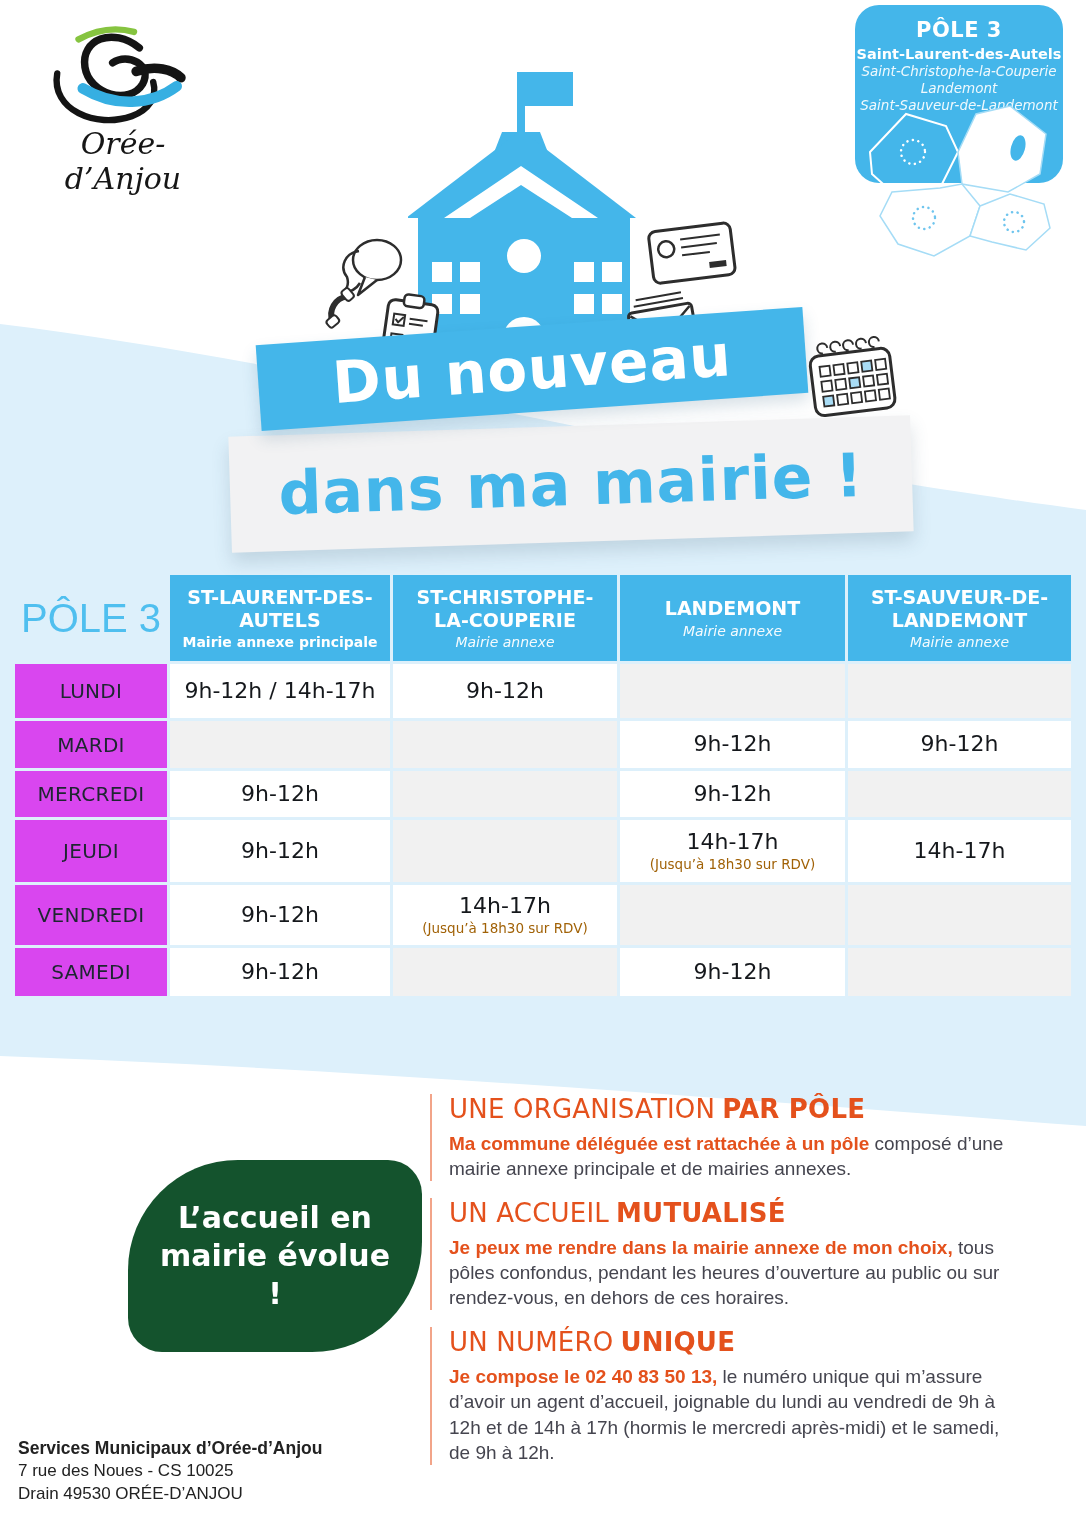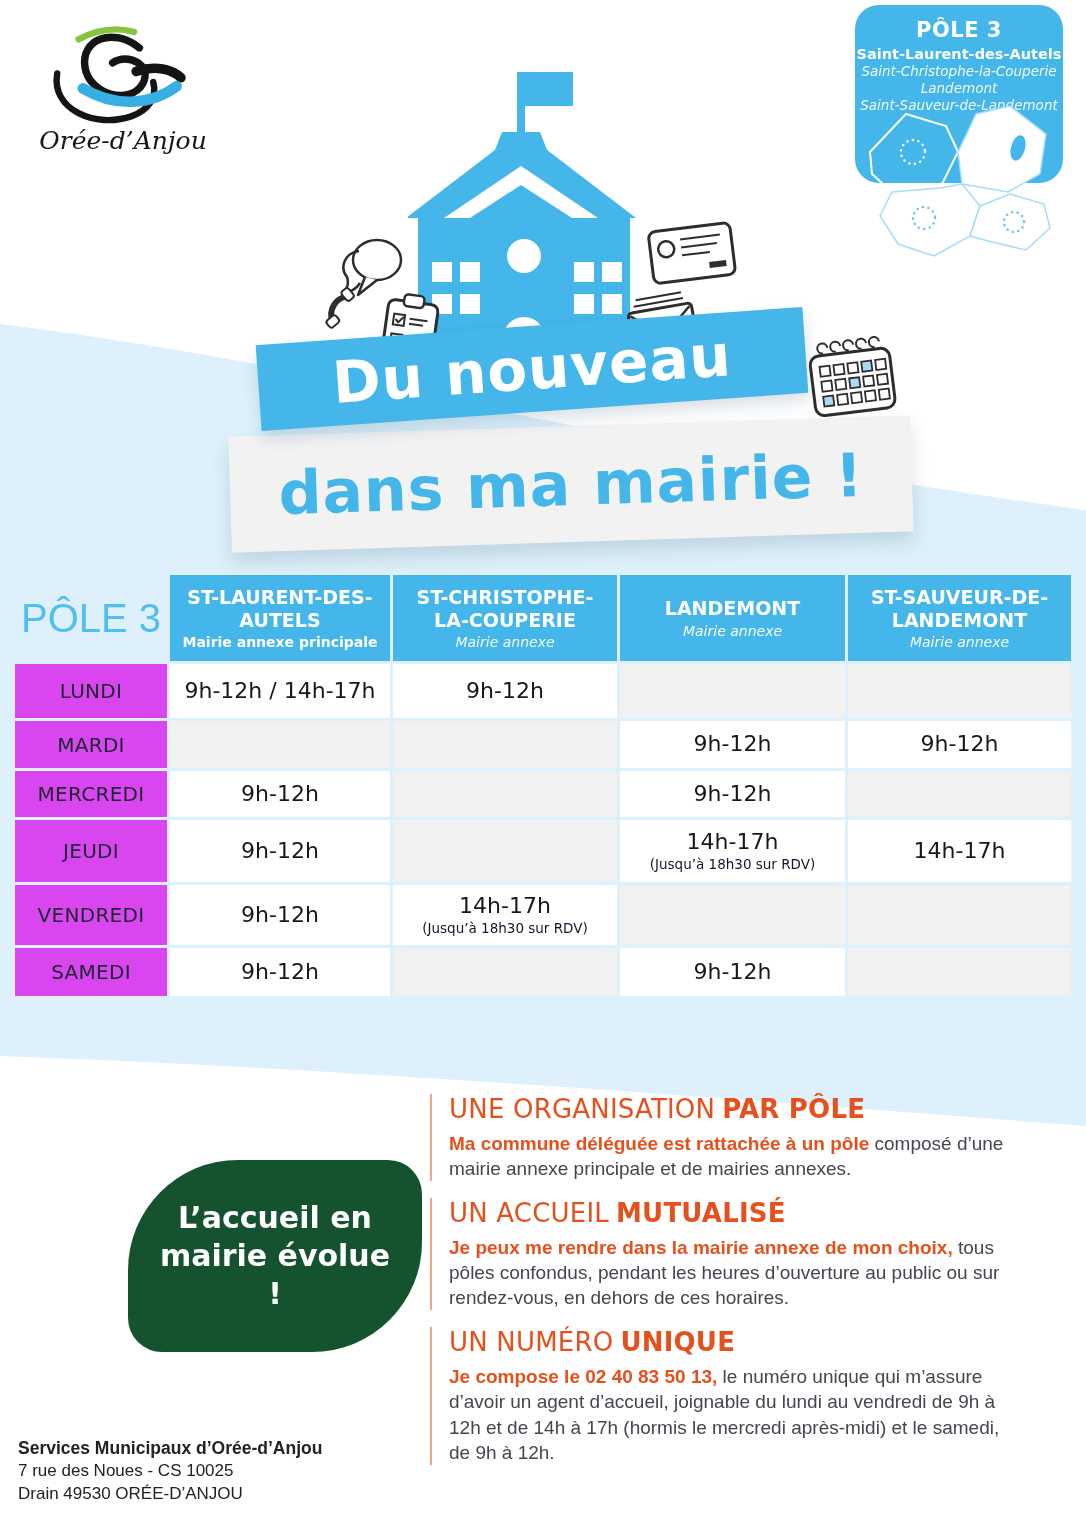--- a/index.html
+++ b/index.html
@@ -6,21 +6,21 @@
   .page{position:relative;width:1086px;height:1536px;background:#ffffff;overflow:hidden;
         font-family:"DejaVu Sans","Liberation Sans",sans-serif;}
   svg{display:block;}
 
   
   .bg-band{position:absolute;inset:0;z-index:0;}
 
   
   .logo{position:absolute;left:38px;top:18px;width:170px;z-index:2;text-align:center;}
   .logo-text{font-family:"DejaVu Serif","Liberation Serif",serif;font-style:italic;
-             font-size:25px;color:#161616;margin-top:-4px;}
+             font-size:30px;color:#161616;margin-top:-4px;}
 
   
   .pole-card{position:absolute;left:855px;top:5px;width:208px;height:178px;background:#44B6EA;
              border-radius:24px;z-index:1;color:#fff;text-align:center;padding-top:13px;box-sizing:border-box;}
   .pc-title{font-size:21px;font-weight:800;letter-spacing:.5px;}
   .pc-main{font-size:14.5px;font-weight:700;margin-top:4px;}
   .pc-commune{font-size:13.5px;font-style:italic;color:rgba(255,255,255,.92);margin-top:1px;}
   .map{position:absolute;left:858px;top:100px;z-index:2;}
 
   
@@ -50,21 +50,21 @@
   .th-name{font-size:19px;font-weight:800;line-height:1.18;}
   .th-sub{font-size:14px;margin-top:3px;}
   .th-sub.main{font-weight:700;}
   .th-sub.annex{font-style:italic;font-weight:400;color:rgba(255,255,255,.95);}
   .day{background:#d946ef;color:#1D2630;display:flex;align-items:center;justify-content:center;
        font-size:20px;letter-spacing:.3px;}
   .cell{display:flex;flex-direction:column;align-items:center;justify-content:center;
         color:#15181C;font-size:22px;text-align:center;line-height:1.1;}
   .cell.filled{background:#FFFFFF;}
   .cell.empty{background:#F1F1F1;}
-  .cell .note{font-size:13.5px;margin-top:2px;color:#0f172a;}
+  .cell .note{font-size:13.5px;margin-top:2px;color:#a16207;}
 
   
   .callout{position:absolute;left:128px;top:1160px;width:294px;height:192px;background:#14532d;
            border-radius:110px 34px 110px 34px;z-index:2;display:flex;align-items:center;justify-content:center;}
   .callout-text{width:250px;color:#fff;font-size:30px;font-weight:800;line-height:1.27;text-align:center;}
 
   
   .sections{position:absolute;left:430px;top:1094px;width:584px;z-index:2;}
   .info{border-left:2px solid #F2A489;padding-left:17px;margin-bottom:17px;}
   .info h2{margin:0 0 7px 0;font-size:26px;color:#E4511C;font-weight:400;letter-spacing:.2px;}

